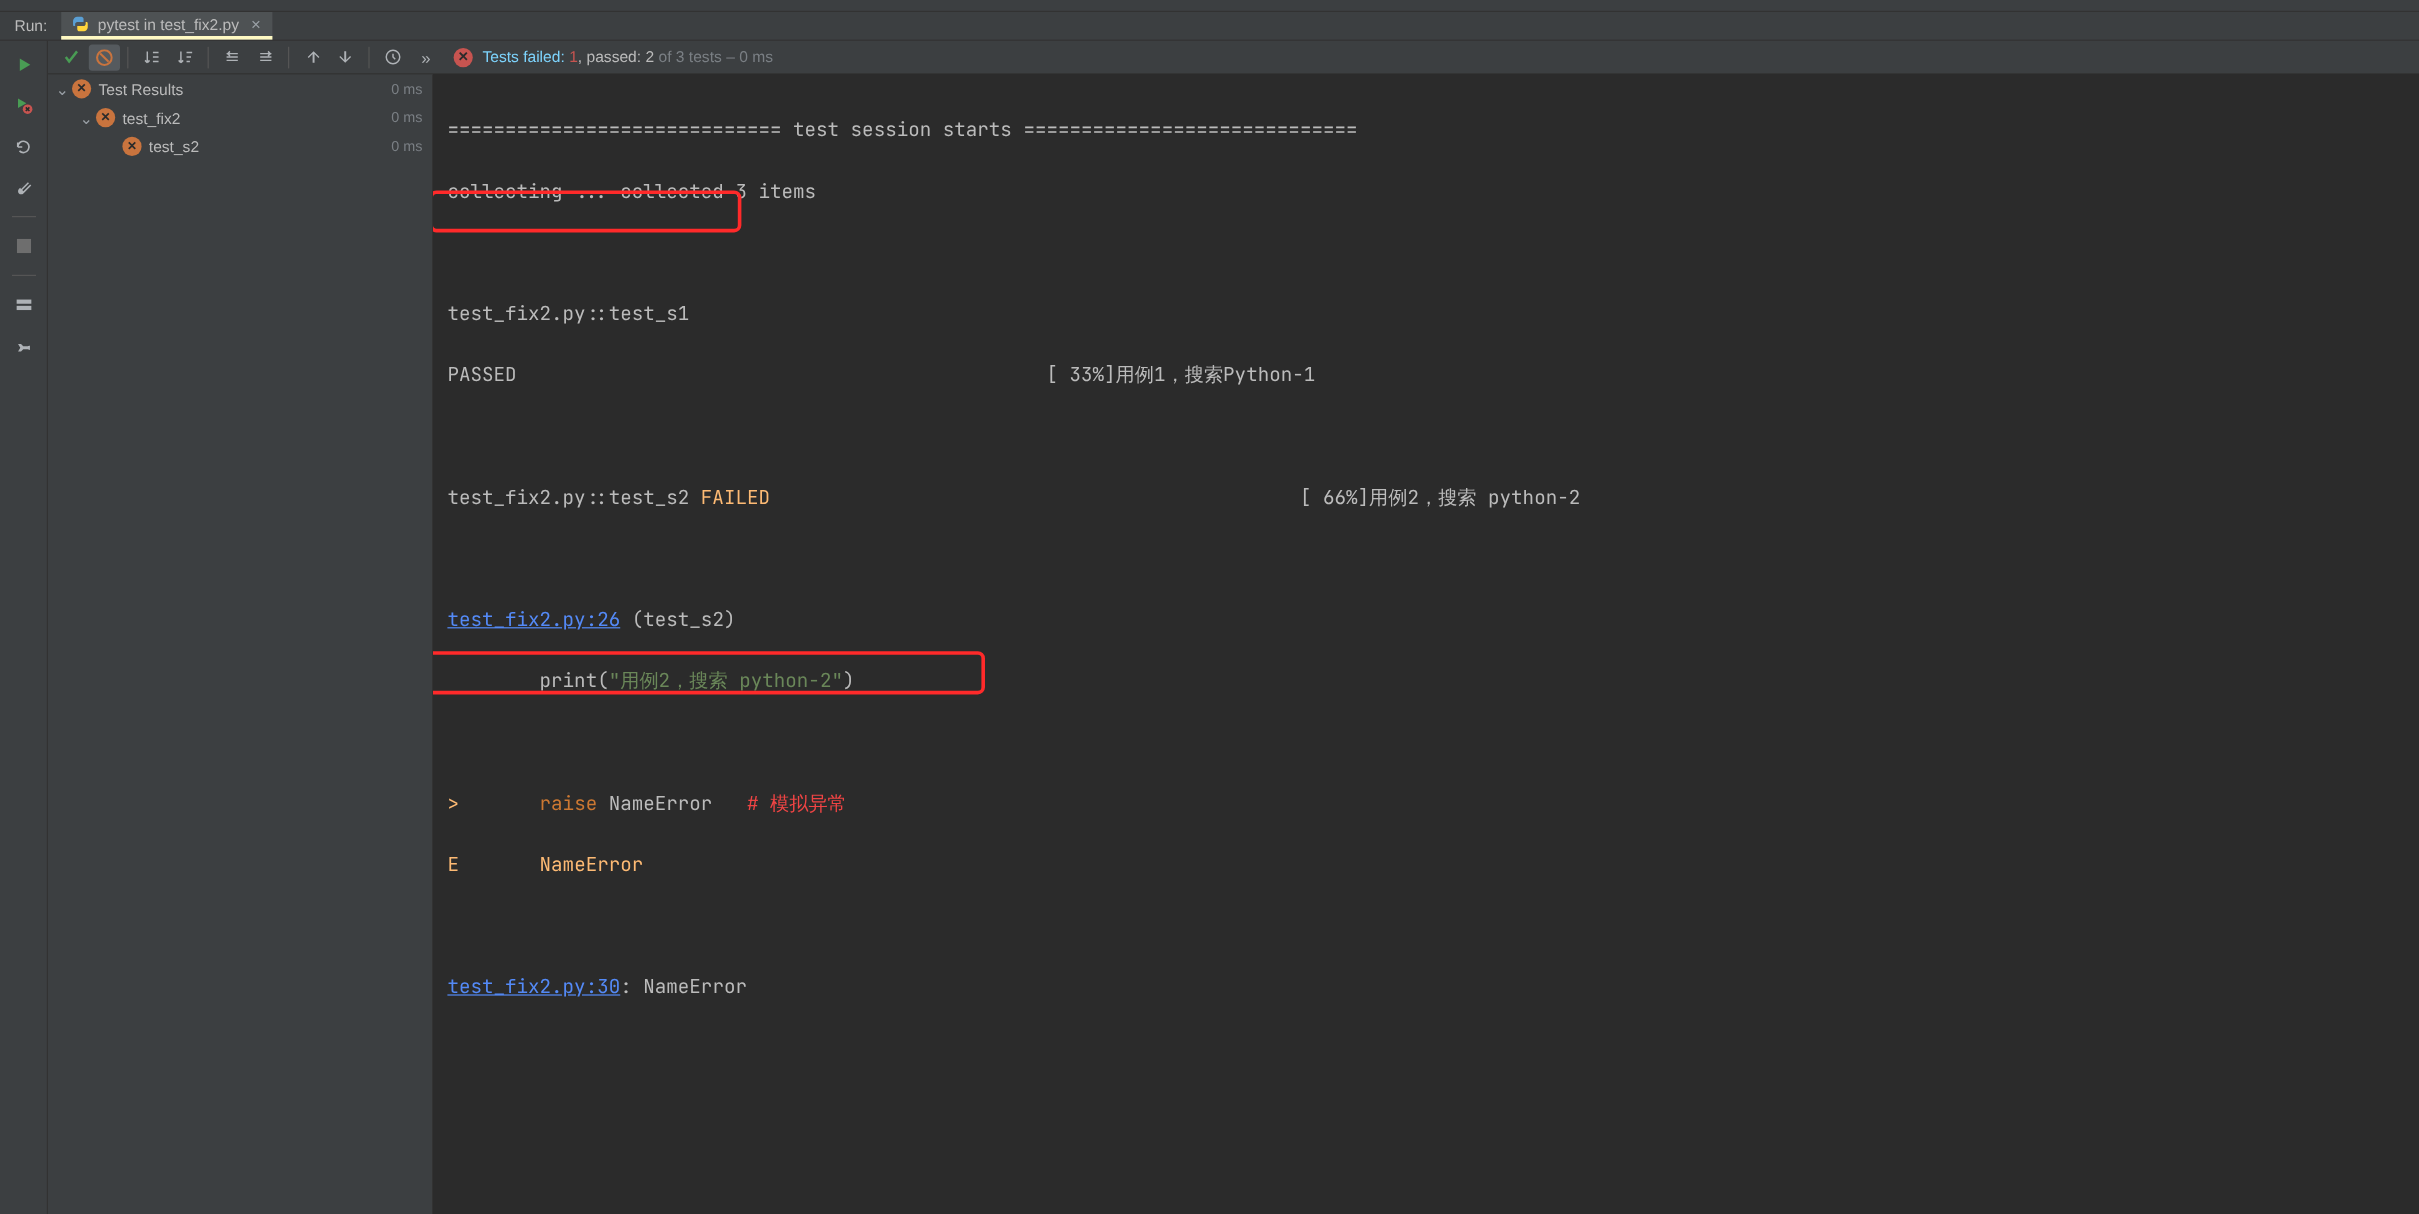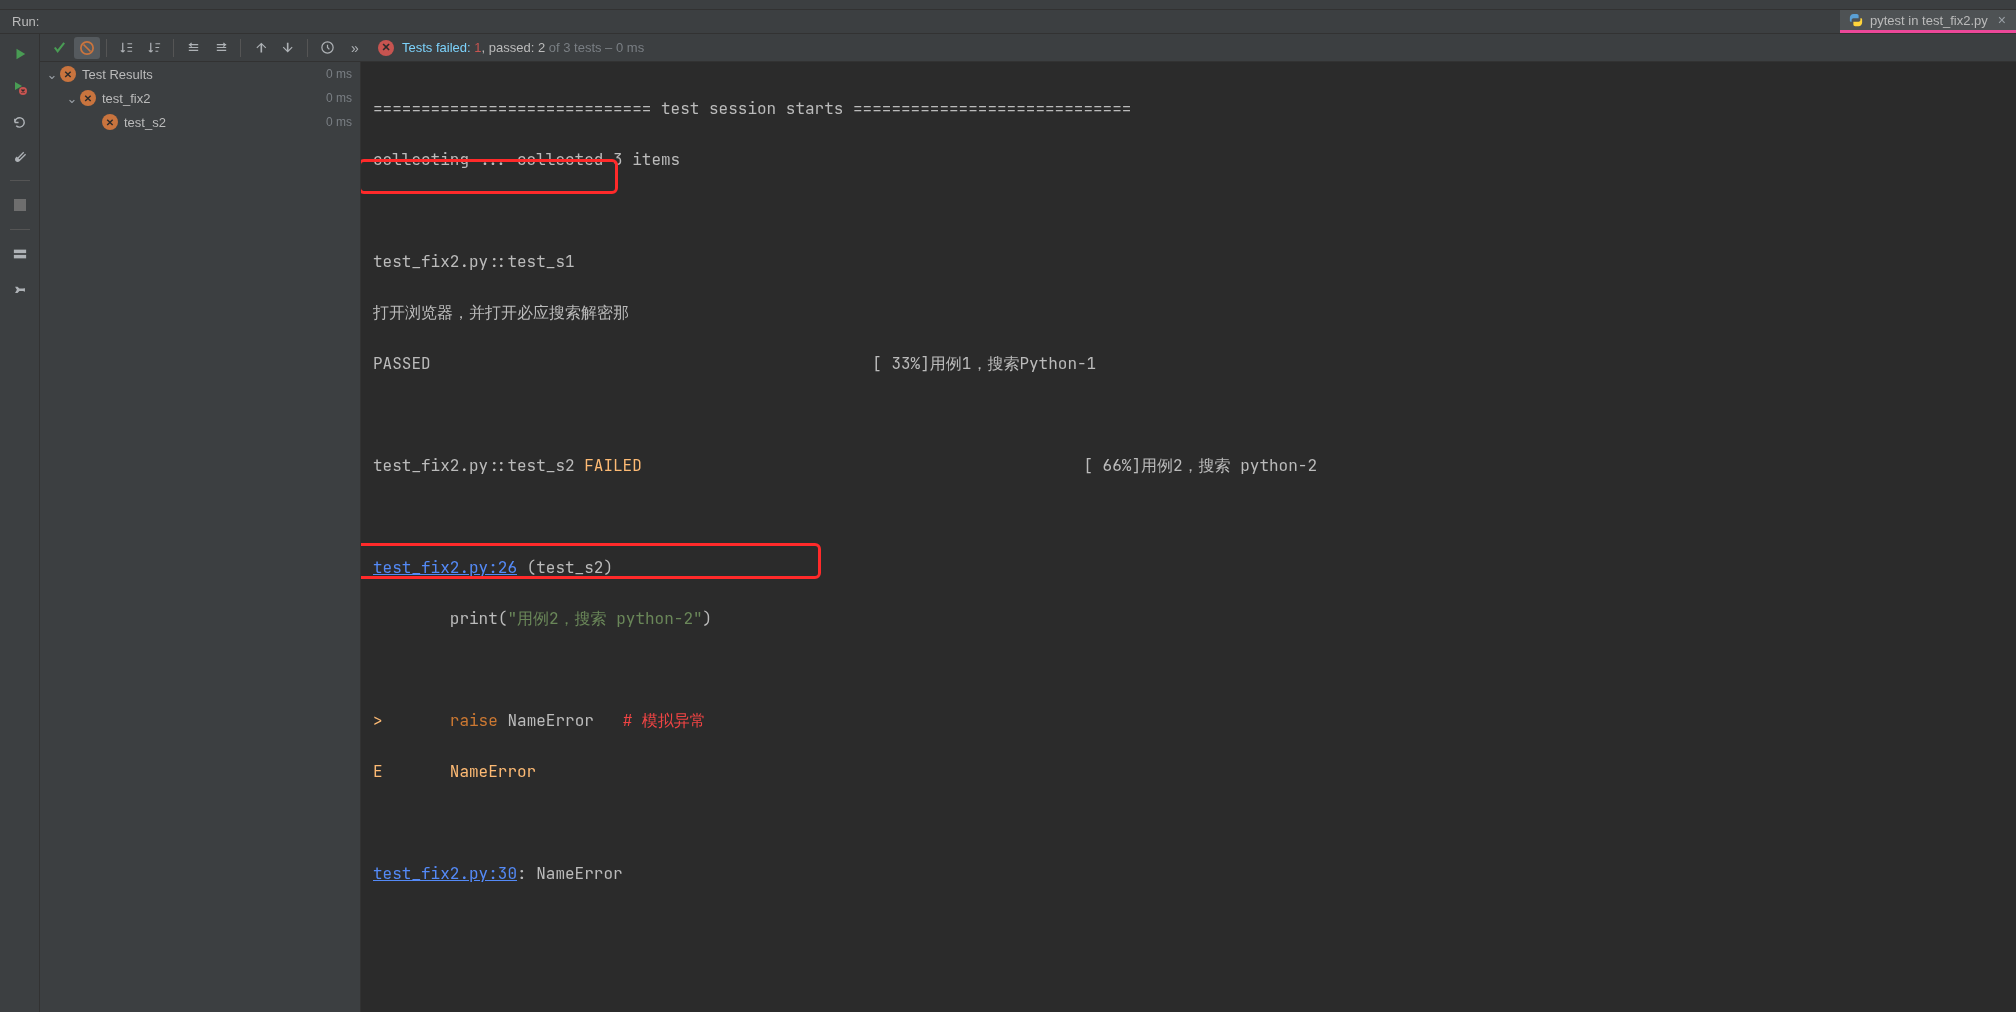--- a/index.html
+++ b/index.html
@@ -21,35 +21,34 @@
   }
 
   
   .tab-bar {
     height: 24px;
     background: #3c3f41;
     display: flex;
     align-items: center;
     font-size: 13px;
     border-bottom: 1px solid #323232;
-    justify-content: space-between;
   }
   .tab-bar .run-label {
     padding: 0 12px 0 12px;
     color: #bbbbbb;
   }
   .tab-bar .tab {
     display: flex;
     align-items: center;
     gap: 6px;
     height: 100%;
     padding: 0 10px 0 8px;
     background: #4e5254;
     color: #bbbbbb;
-    border-bottom: 3px solid #ec4899;
+    border-bottom: 3px solid #fef9c3;
     position: relative;
   }
   .tab-bar .tab .pyicon {
     width: 16px; height: 16px;
     display: inline-flex; align-items: center; justify-content: center;
     color: #f0c651; font-size: 12px;
   }
   .tab-bar .tab .close {
     color: #9aa0a6; font-size: 14px; margin-left: 4px; cursor: pointer;
   }
@@ -356,21 +355,20 @@
           <span class="label">test_s2</span>
           <span class="time">0 ms</span>
         </div>
       </div>
 
       <div class="console">
 <span class="line">============================= test session starts =============================</span>
 <span class="line">collecting ... collected 3 items</span>
 <span class="line"></span>
 <span class="line">test_fix2.py::test_s1 </span>
-<span class="line">打开浏览器，并打开必应搜索解密那</span>
 <span class="line"><span>PASSED</span><span>                                              [ 33%]用例1，搜索Python-1</span></span>
 <span class="line"></span>
 <span class="line"><span>test_fix2.py::test_s2 </span><span class="c-red">FAILED</span><span>                                              [ 66%]用例2，搜索 python-2</span></span>
 <span class="line"></span>
 <span class="line"><span class="c-link">test_fix2.py:26</span><span> (test_s2)</span></span>
 <span class="line"><span>        print(</span><span class="c-string">"用例2，搜索 python-2"</span><span>)</span></span>
 <span class="line"></span>
 <span class="line"><span class="c-red">&gt;       </span><span class="c-keyword">raise</span><span> NameError   </span><span class="c-comment"># 模拟异常</span></span>
 <span class="line"><span class="c-red">E</span><span class="c-red">       NameError</span></span>
 <span class="line"></span>

